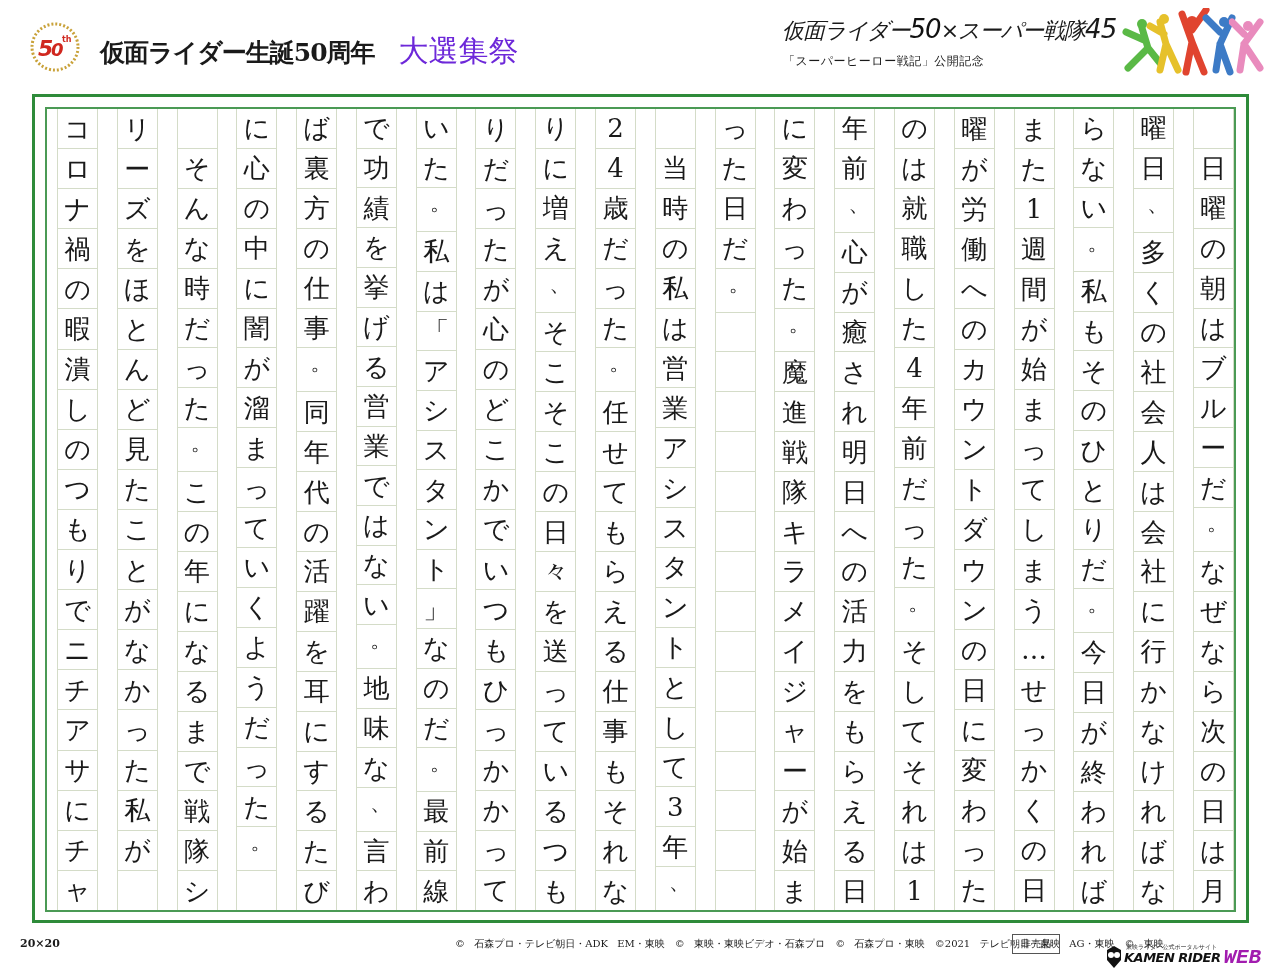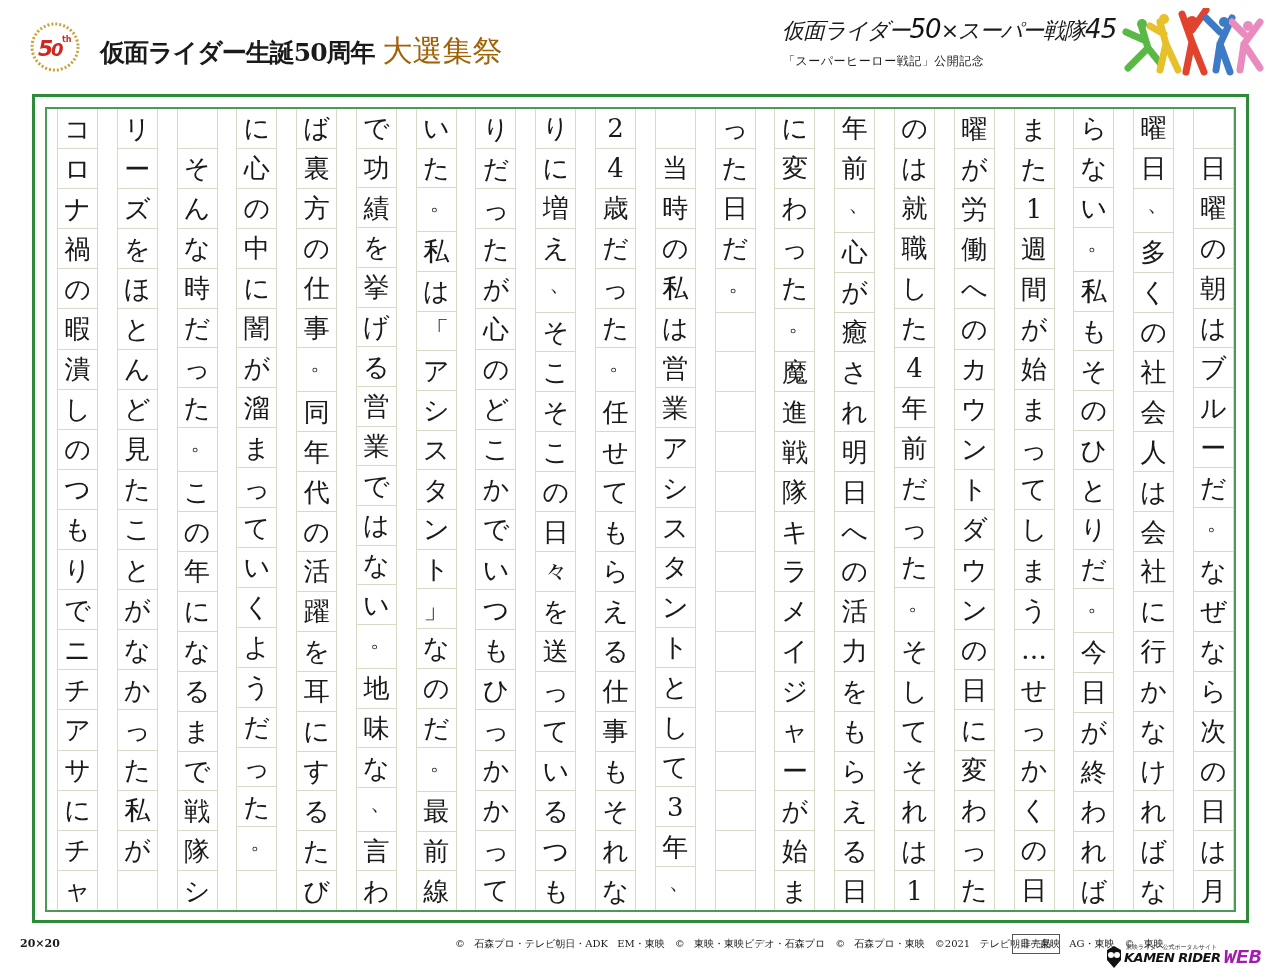--- a/index.html
+++ b/index.html
@@ -7,21 +7,21 @@
     width: 1280px; height: 968px; position: relative; overflow: hidden;
     font-family: "DejaVu Serif", "Liberation Serif", serif; color: #111;
   }
   
   .logo-left { position: absolute; left: 30px; top: 22px; width: 50px; height: 50px; }
   .title-left {
     position: absolute; left: 100px; top: 31px; font-size: 25px; font-weight: bold;
     letter-spacing: -1px; color: #1a1a1a; white-space: nowrap;
     font-family: "DejaVu Serif", serif;
   }
-  .title-left .accent { color: #a16207; font-weight: normal; font-size: 30px; margin-left: 8px; letter-spacing: 0; }
+  .title-left .accent { color: #6d28d9; font-weight: normal; font-size: 30px; margin-left: 24px; letter-spacing: 0; }
   .collab-logo {
     position: absolute; left: 782px; top: 14px; font-size: 22px; font-weight: normal; font-style: italic;
     letter-spacing: -1px; color: #1a1a1a; white-space: nowrap; font-family: "DejaVu Sans", sans-serif;
   }
   .collab-logo .num { font-size: 26px; }
   .collab-sub {
     position: absolute; left: 783px; top: 53px; font-size: 12px; color: #1a1a1a; white-space: nowrap;
     font-family: "DejaVu Serif", serif; letter-spacing: 0.5px;
   }
   .heroes { position: absolute; left: 1120px; top: 8px; width: 150px; height: 70px; }

